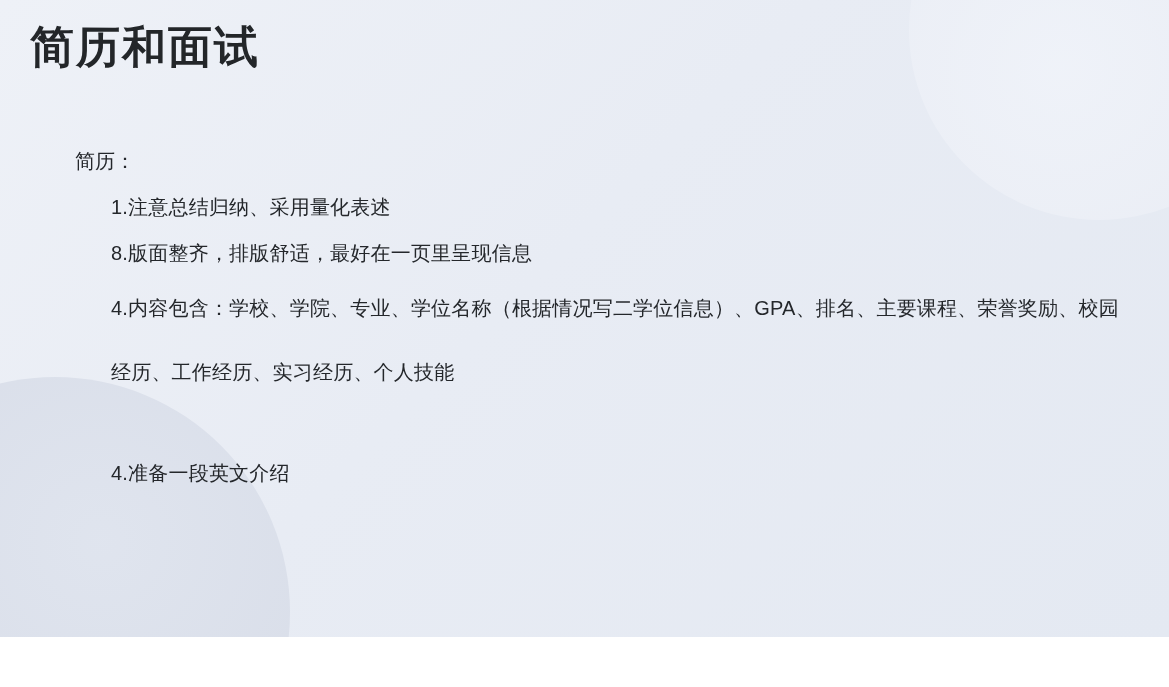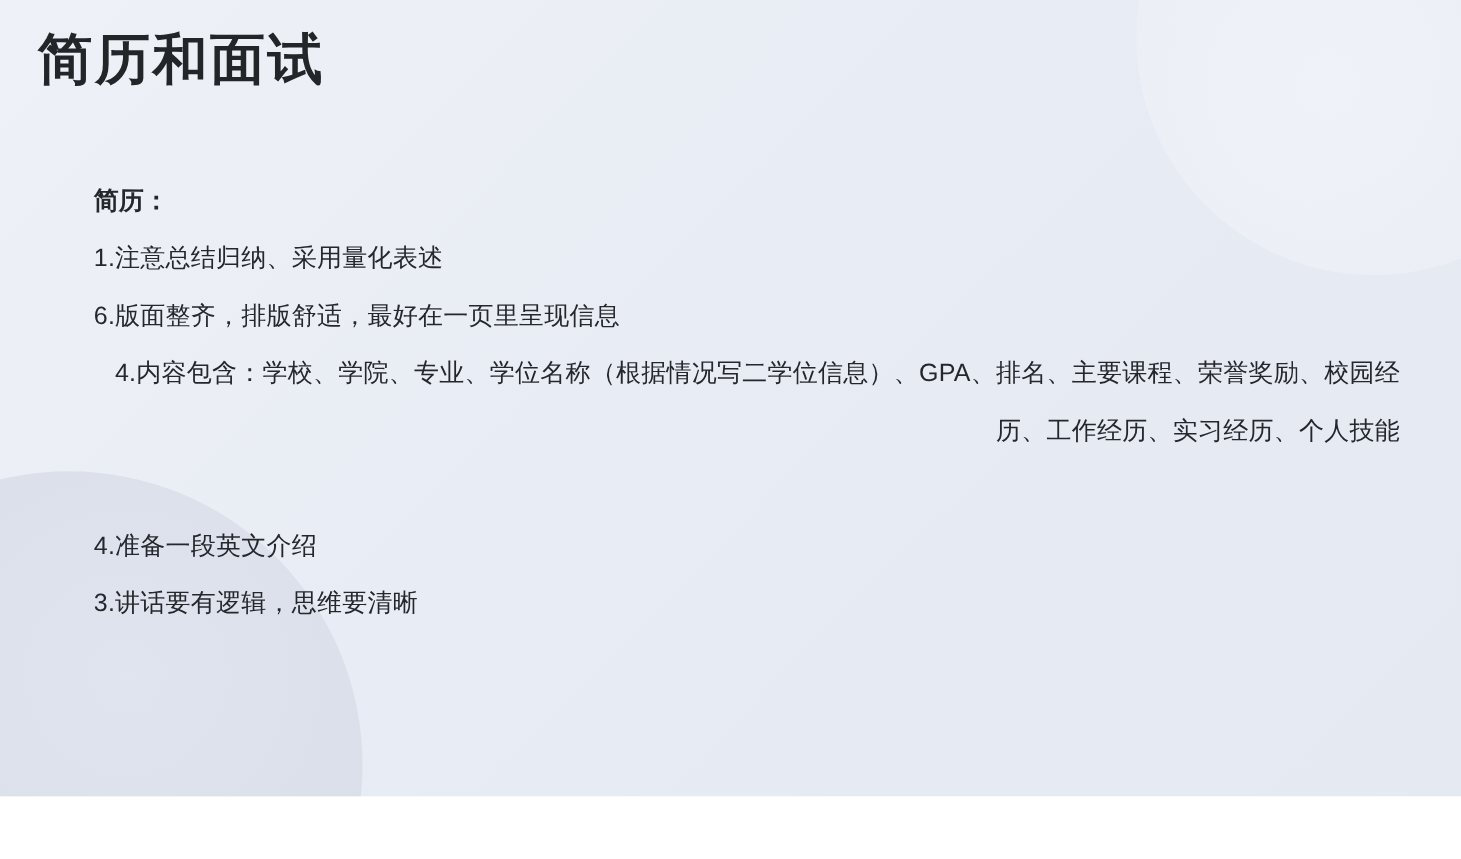--- a/index.html
+++ b/index.html
@@ -58,54 +58,52 @@
     color: #24272b;
     font-size: 20px;
     line-height: 1.0;
   }
   .line {
     font-size: 20px;
     line-height: 46px;
     white-space: pre-wrap;
     color: #24272b;
     letter-spacing: 0.2px;
+    margin-left: 36px;
   }
   .line.wrap {
-    line-height: 46px;
-    text-align: right;
+    line-height: 64px;
   }
   .spacer {
     height: 46px;
   }
   .section-head {
     font-size: 20px;
     line-height: 46px;
     color: #24272b;
-    font-weight: bold;
   }
 </style>
 </head>
 <body>
 
 <div class="slide">
   <div class="blob"></div>
   <div class="blob2"></div>
 
   <div class="title">简历和面试</div>
 
   <div class="content">
 
     <div>
       <div class="section-head">简历：</div>
       <div class="line">1.注意总结归纳、采用量化表述</div>
-      <div class="line">6.版面整齐，排版舒适，最好在一页里呈现信息</div>
+      <div class="line">8.版面整齐，排版舒适，最好在一页里呈现信息</div>
       <div class="line wrap">4.内容包含：学校、学院、专业、学位名称（根据情况写二学位信息）、GPA、排名、主要课程、荣誉奖励、校园经历、工作经历、实习经历、个人技能</div>
     </div>
 
     <div class="spacer"></div>
 
     <div>
       <div class="line">4.准备一段英文介绍</div>
-      <div class="line">3.讲话要有逻辑，思维要清晰</div>
     </div>
 
   </div>
 </div>
 
 </body></html>

